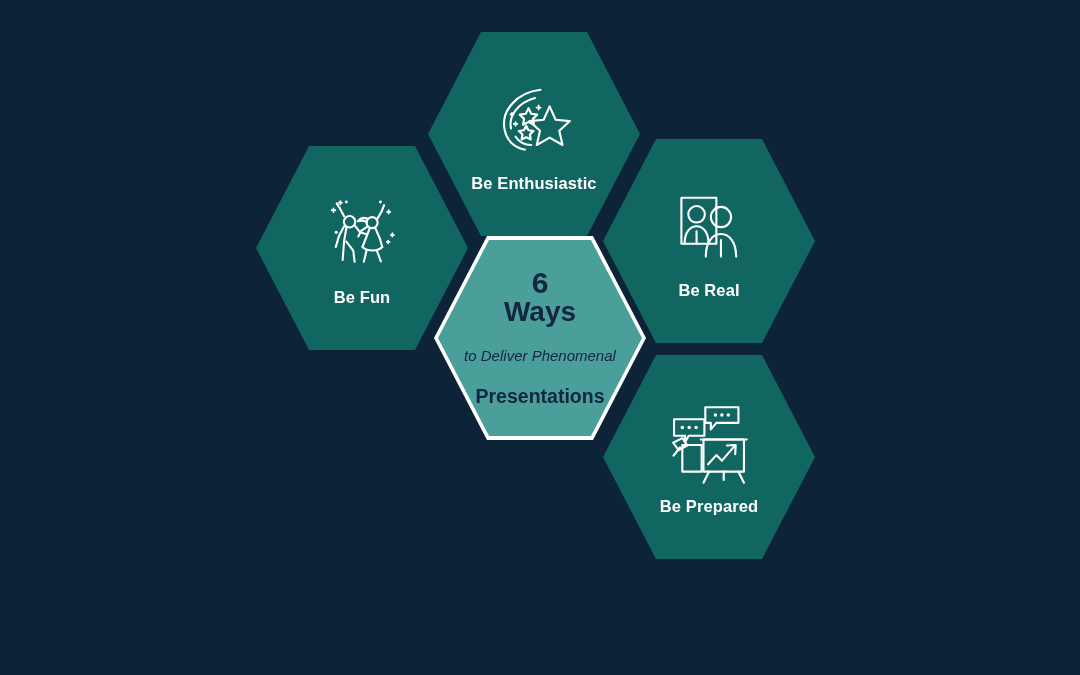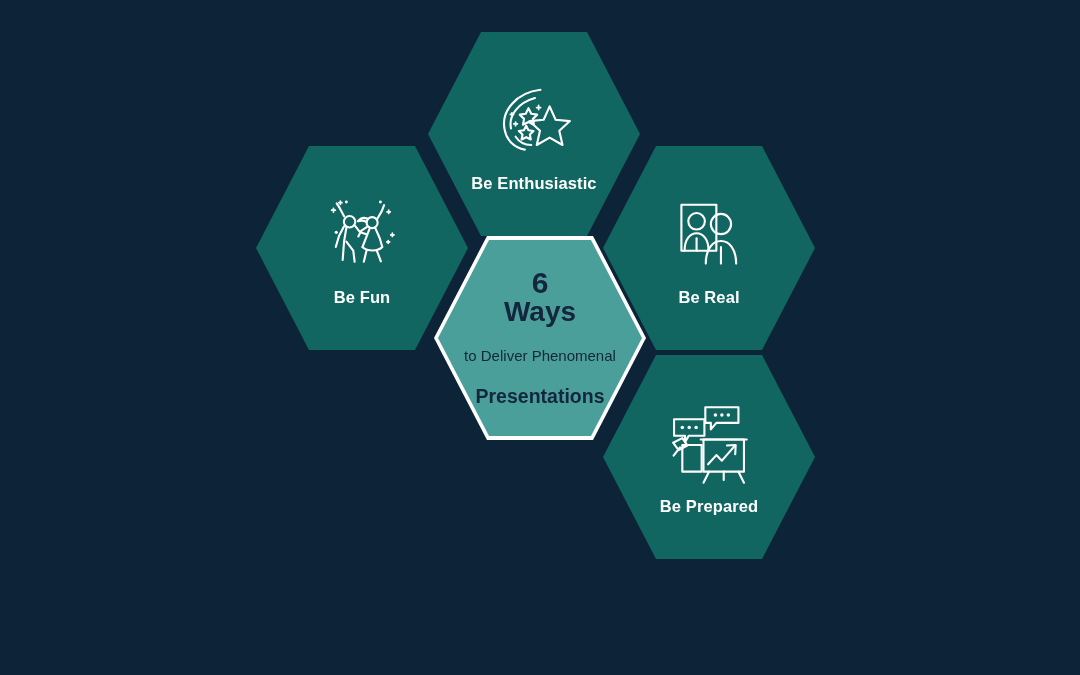--- a/index.html
+++ b/index.html
@@ -100,20 +100,21 @@
     font-weight: bold;
     line-height: 1.05;
     margin-top: -2px;
   }
   .c-sub {
     color: #13263d;
     font-size: 15px;
     font-weight: normal;
     line-height: 1.2;
     margin-top: 21px;
+    font-style: italic;
   }
   .c-main {
     color: #13263d;
     font-size: 19.5px;
     font-weight: bold;
     line-height: 1.15;
     margin-top: 20px;
   }
 
   
@@ -184,21 +185,21 @@
 
           <path class="ln" style="stroke-width:1.9" d="M55 32 L55 36.5 M52.8 34.3 L57.2 34.3"></path>
           <path class="ln" style="stroke-width:1.9" d="M30 50 L30 54 M28 52 L32 52"></path>
           <path class="ln" style="stroke-width:1.9" d="M26 40 L26 43.5 M24.3 41.8 L27.7 41.8"></path>
         </svg>
       </div>
       <div class="hex-label">Be Enthusiastic</div>
     </div>
   </div>
 
-  <div class="hex" style="left:603px; top:146px;">
+  <div class="hex" style="left:603px; top:139px;">
     <div class="hex-inner">
       <div class="hex-icon">
         <svg viewBox="0 0 100 100" aria-hidden="true">
 
           <rect class="ln" x="20" y="16" width="38" height="50"></rect>
 
           <circle class="ln" cx="36.5" cy="34" r="9"></circle>
           <path class="ln" d="M23.5 66 C23.5 53.5 29.5 47 36.5 47 C43.5 47 49.5 53.5 49.5 66"></path>
           <path class="ln" d="M36.5 52.5 L36.5 66"></path>
 

